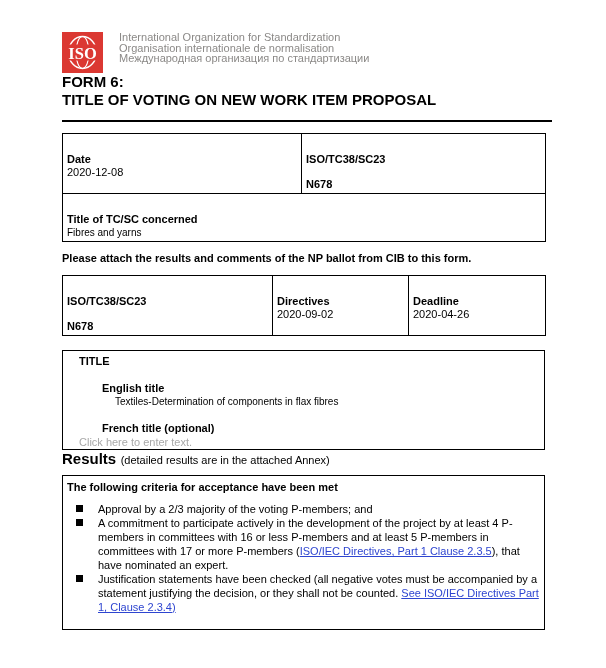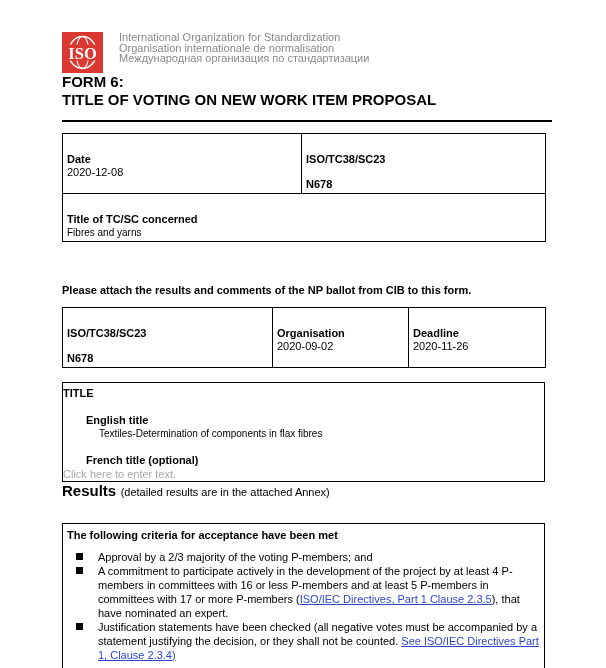--- a/index.html
+++ b/index.html
@@ -29,40 +29,40 @@
   table { border-collapse: collapse; table-layout: fixed; }
   td { border: 1.5px solid #000; padding: 19px 4px 2px; vertical-align: top;
        font-size: 11px; line-height: 13px; }
   .lbl { font-weight: bold; }
   .info-table { margin-top: 11px; width: 483px; }
   .info-table .r1 td { height: 48px; }
   .info-table .r2 td { height: 30px; }
   .val-sm { font-size: 10px; }
   .gap-top { margin-top: 12px; }
 
-  .attach-note { margin-top: 42px; font-size: 11px; font-weight: bold; }
+  .attach-note { margin-top: 10px; font-size: 11px; font-weight: bold; }
 
   .ballot-table { margin-top: 11px; width: 483px; }
   .ballot-table td { height: 45px; }
 
   
   .title-box { margin-top: 14px; width: 483px; height: 100px;
-               border: 1.5px solid #000; padding: 4px 0 6px; font-size: 11px; }
+               border: 1.5px solid #000; padding: 4px 16px 6px; font-size: 11px; }
   .title-box .box-h { font-weight: bold; font-size: 11px; }
   .title-box .field-lbl { font-weight: bold; margin-top: 15px; margin-left: 23px; }
   .title-box .field-val { font-size: 10px; margin-top: 2px; margin-left: 36px; }
   .title-box .placeholder { color: #a9a9a9; font-size: 11px; margin-top: 2px; }
 
   
   .results-heading { }
   .results-word { font-size: 15px; font-weight: bold; }
   .results-note { font-size: 11px; }
 
-  .results-box { margin-top: 23px; width: 483px; border: 1.5px solid #000;
-                 padding: 5px 4px 22px; }
+  .results-box { margin-top: 7px; width: 483px; border: 1.5px solid #000;
+                 padding: 5px 4px 15px; }
   .criteria-heading { font-weight: bold; font-size: 11px; }
   .criteria-list { list-style: none; margin-top: 9px; }
   .criteria-list li { display: flex; margin-left: 9px; }
   .marker { width: 7px; height: 7px; background: #000; flex: none; margin: 3px 15px 0 0; }
   .li-text { font-size: 11px; line-height: 14px; width: 441px; }
   a.doc-link { color: #2e45d0; text-decoration: underline; cursor: pointer; text-align: right; }
 </style>
 </head>
 <body>
 
@@ -116,26 +116,26 @@
     <p class="attach-note">Please attach the results and comments of the NP ballot from CIB to this form.</p>
 
     <table class="ballot-table">
       <tbody>
           <tr>
         <td style="width:210px">
           <div class="lbl">ISO/TC38/SC23</div>
           <div class="lbl gap-top">N678</div>
         </td>
         <td style="width:136px">
-          <div class="lbl">Organisation</div>
+          <div class="lbl">Directives</div>
           <div>2020-09-02</div>
         </td>
         <td style="width:137px">
           <div class="lbl">Deadline</div>
-          <div>2020-11-26</div>
+          <div>2020-04-26</div>
         </td>
       </tr>
     </tbody>
       </table>
 
     <div class="title-box">
       <div class="box-h">TITLE</div>
       <div class="field-lbl">English title</div>
       <div class="field-val">Textiles-Determination of components in flax fibres</div>
       <div class="field-lbl">French title (optional)</div>

